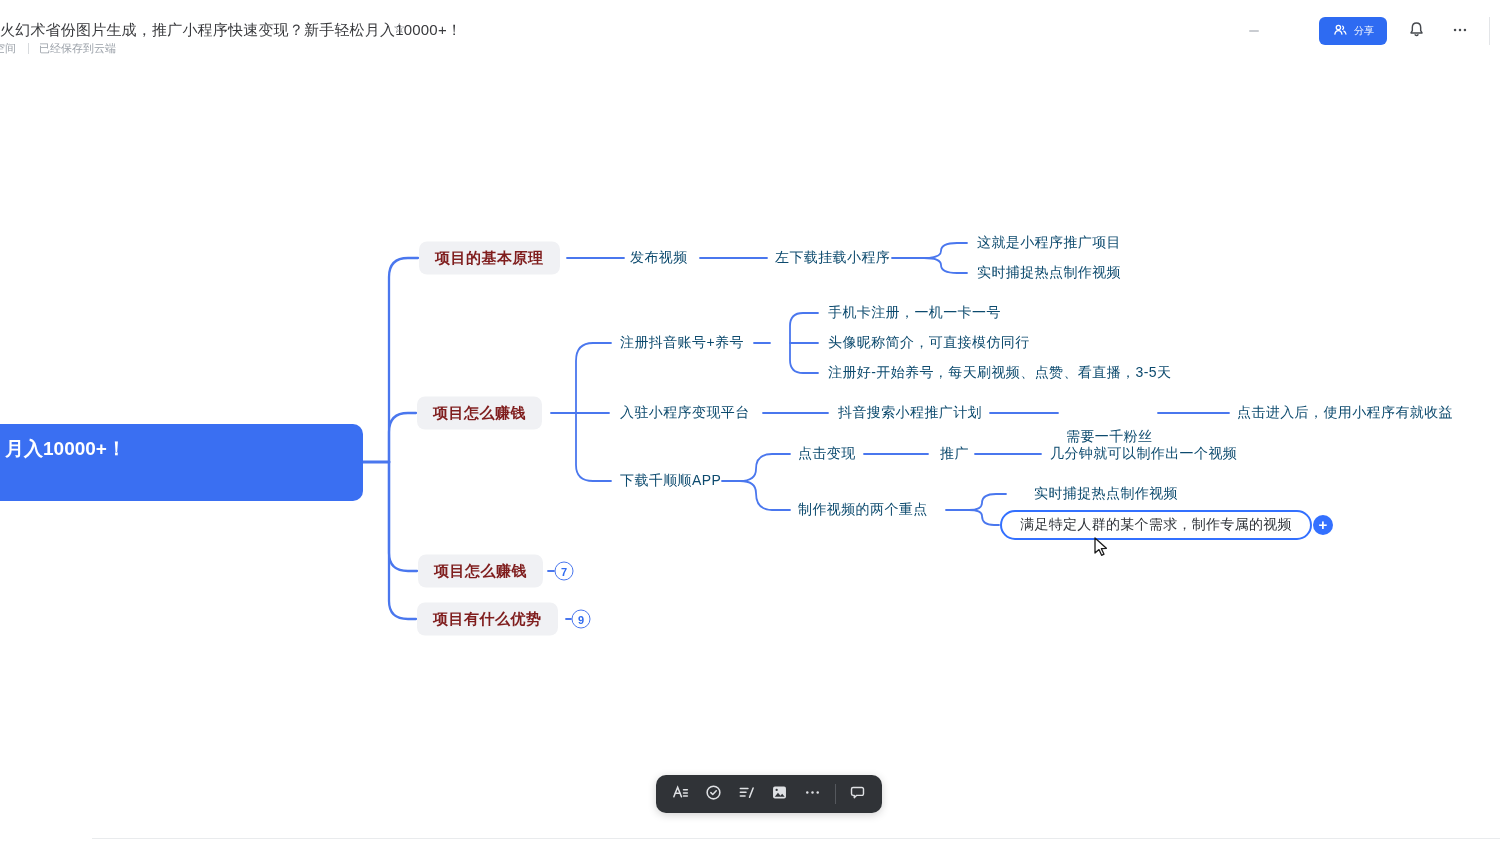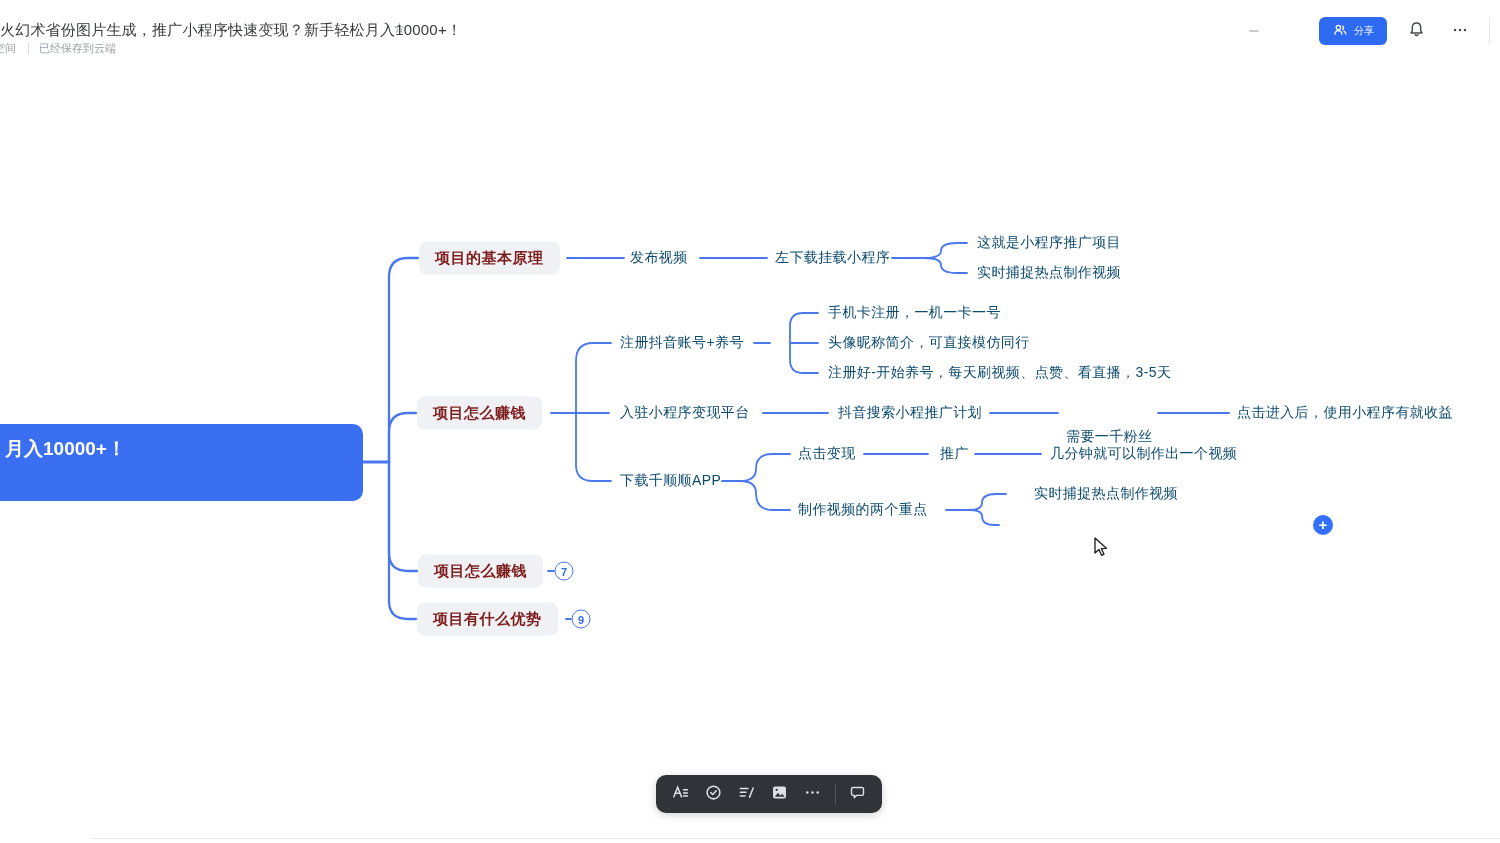--- a/index.html
+++ b/index.html
@@ -158,20 +158,21 @@
   <div class="leaf" style="left:838px; top:413px;">抖音搜索小程推广计划</div>
   <div class="leaf" style="left:1066px; top:413px;margin-top:24px;">需要一千粉丝</div>
   <div class="leaf" style="left:1237px; top:413px;">点击进入后，使用小程序有就收益</div>
 
   <div class="leaf" style="left:620px; top:481px;">下载千顺顺APP</div>
   <div class="leaf" style="left:798px; top:454px;">点击变现</div>
   <div class="leaf" style="left:940px; top:454px;">推广</div>
   <div class="leaf" style="left:1050px; top:454px;">几分钟就可以制作出一个视频</div>
   <div class="leaf" style="left:798px; top:510px;">制作视频的两个重点</div>
   <div class="leaf" style="left:1034px; top:494px;">实时捕捉热点制作视频</div>
+  <div class="selected-node">满足特定人群的某个需求，制作专属的视频</div>
   <button class="plus-btn">+</button>
 
   <div class="topic" style="left:418px; top:571px;">项目怎么赚钱</div>
   <div class="badge" style="left:564px; top:571px;">7</div>
   <div class="topic" style="left:417px; top:619px;">项目有什么优势</div>
   <div class="badge" style="left:581px; top:619px;">9</div>
 
   <div class="bottom-toolbar">
     <button class="tb-btn">
       <span>

